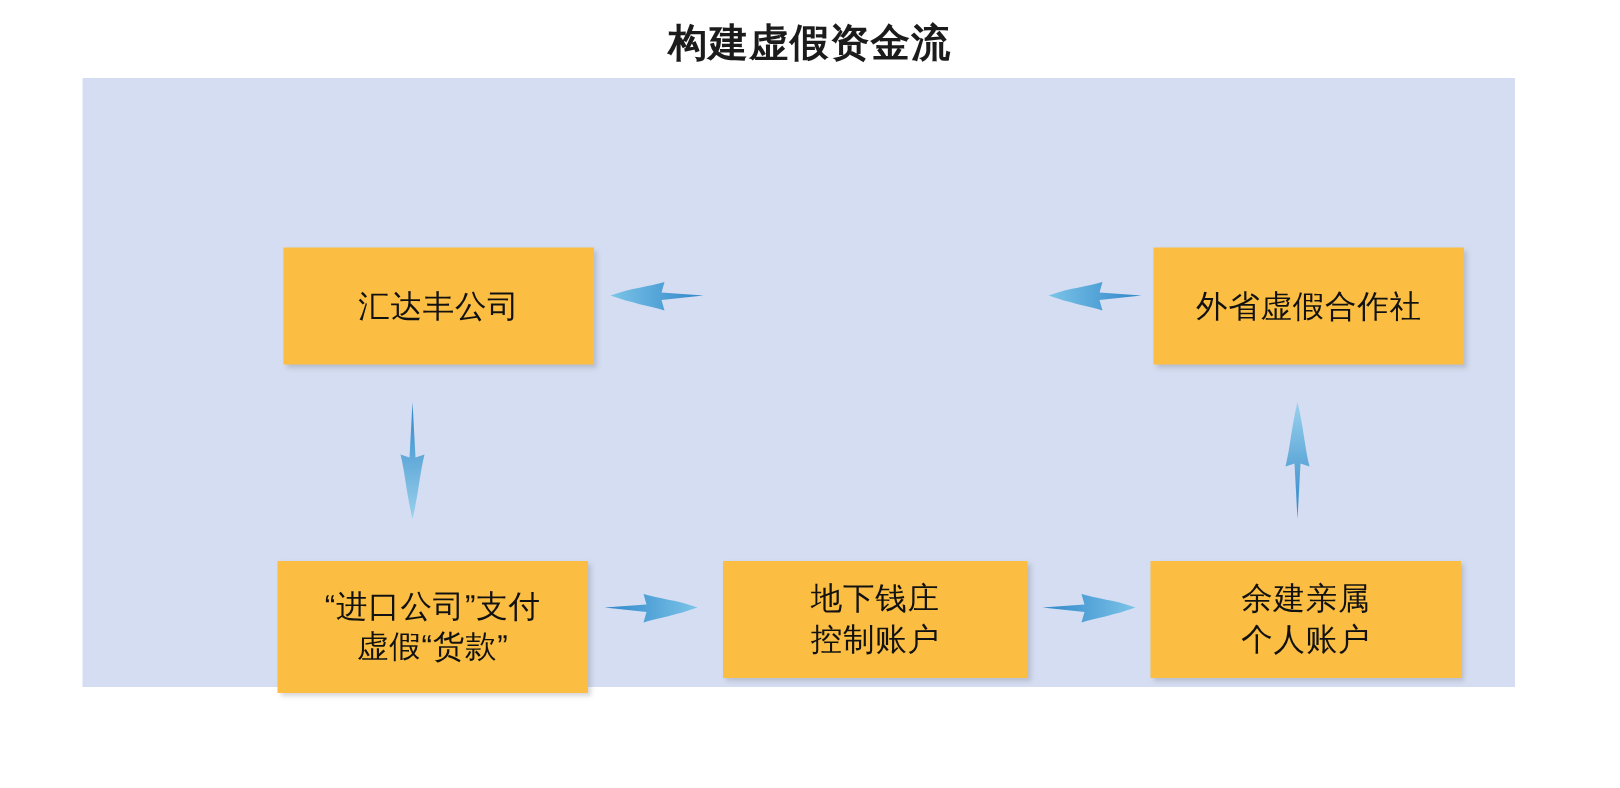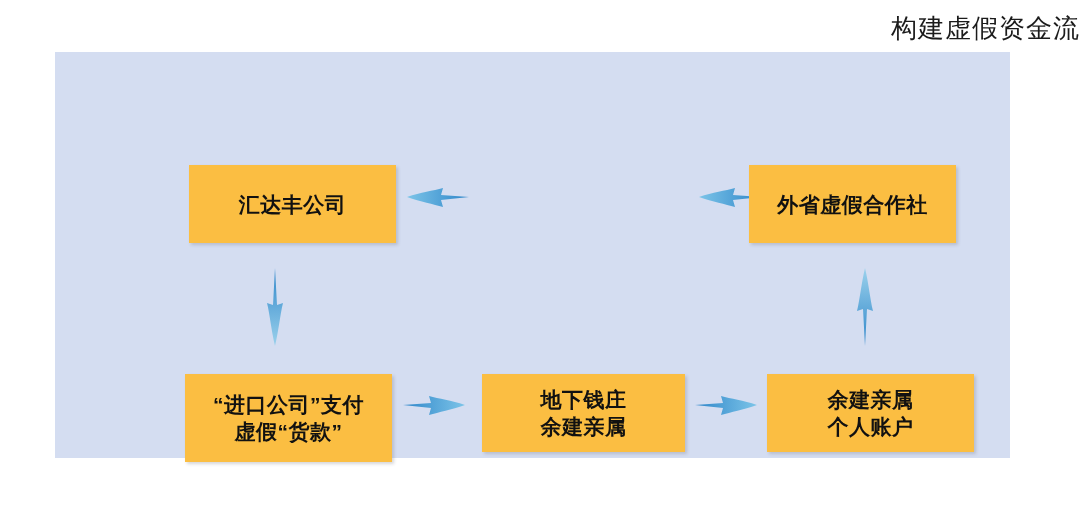--- a/index.html
+++ b/index.html
@@ -18,23 +18,23 @@
     height: 525px;
     background: #ffffff;
   }
 
   
   #chart-title {
     position: absolute;
     left: 0;
     top: 12px;
     width: 1080px;
-    text-align: right;
+    text-align: center;
     font-size: 26px;
-    font-weight: normal;
+    font-weight: bold;
     color: #1b1b1b;
     letter-spacing: 1px;
     line-height: 32px;
     white-space: nowrap;
   }
 
   
   #diagram-panel {
     position: absolute;
     left: 55px;
@@ -42,36 +42,36 @@
     width: 955px;
     height: 406px;
     background: #d4ddf1;
   }
 
   
   .node {
     position: absolute;
     background: #fbbe42;
     color: #111111;
-    font-weight: bold;
+    font-weight: normal;
     font-size: 21px;
     line-height: 27px;
     display: flex;
     align-items: center;
     justify-content: center;
     text-align: center;
     box-shadow: 2px 2px 3px rgba(120,120,130,0.30);
     letter-spacing: 0.5px;
     white-space: pre-line;
   }
 
   
   #node-huidafeng   { left: 134px; top: 113px; width: 207px; height: 78px; }
   #node-supplier    { left: 427px; top: 113px; width: 203px; height: 78px; }
-  #node-coop        { left: 694px; top: 113px; width: 207px; height: 78px; }
+  #node-coop        { left: 714px; top: 113px; width: 207px; height: 78px; }
   
   #node-importer    { left: 130px; top: 322px; width: 207px; height: 88px; }
   #node-underground { left: 427px; top: 322px; width: 203px; height: 78px; }
   #node-relatives   { left: 712px; top: 322px; width: 207px; height: 78px; }
 
   
   .arrow {
     position: absolute;
     pointer-events: none;
   }
@@ -167,19 +167,19 @@
 
     <div class="node" id="node-huidafeng">汇达丰公司</div>
 
 
     <div class="node" id="node-coop">外省虚假合作社</div>
 
     <div class="node" id="node-importer">“进口公司”支付
 虚假“货款”</div>
 
     <div class="node" id="node-underground">地下钱庄
-余建亲属</div>
+控制账户</div>
 
     <div class="node" id="node-relatives">余建亲属
 个人账户</div>
 
   </div>
 </div>
 
 </body></html>

